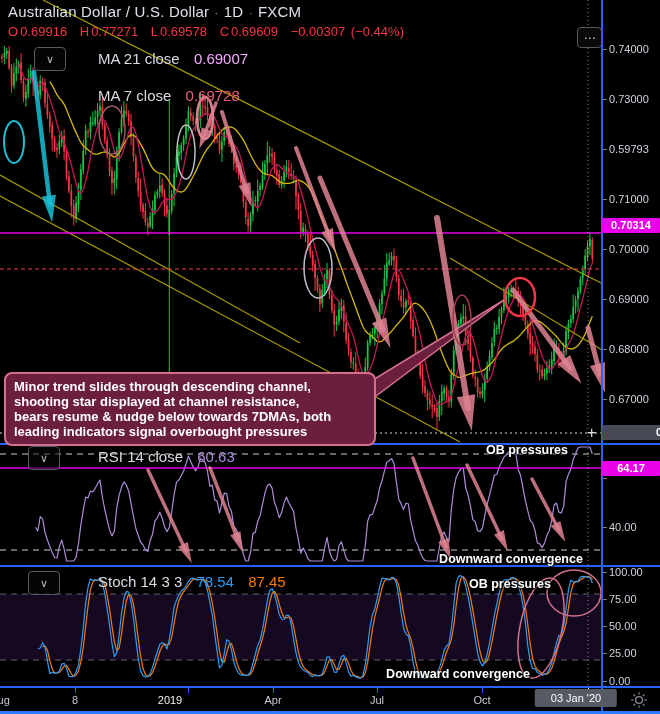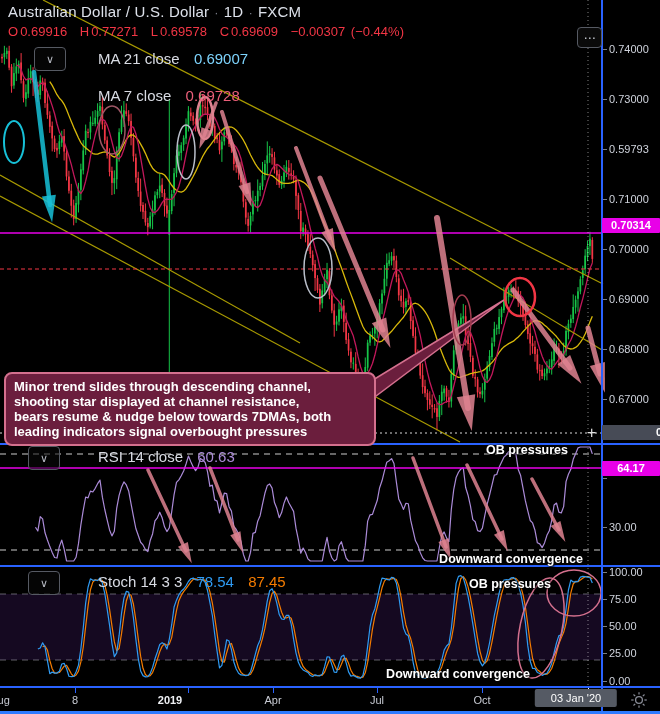--- a/index.html
+++ b/index.html
@@ -25,21 +25,21 @@
          text-align:center;border-radius:1px;}
   .bigtext{font-weight:bold;font-size:12.5px;color:#fff;white-space:nowrap;transform:translateX(-50%);
            text-shadow:0 0 3px #000,1px 1px 2px #000;z-index:3;}
   .note{left:4px;top:372px;width:352px;padding:5px 8px;background:#6b1e3d;border:2px solid #d4708e;
         border-radius:8px;color:#fff;font-size:13px;font-weight:bold;line-height:15px;
         white-space:pre-line;z-index:4;}
   .vsep{left:601px;top:0;width:2px;height:711px;background:#2962ff;z-index:2;}
   .hsep{left:0;width:660px;height:2px;background:#2962ff;z-index:2;}
   .botbar{left:0;top:711px;width:660px;height:3px;background:#2e7bff;z-index:5;}
   .tlabel{top:694px;font-size:11px;color:#c8cbd4;transform:translateX(-50%);white-space:nowrap;}
-  .tlabel.strong{color:#eef0f4;font-weight:bold;}
+  .tlabel.strong{color:#eef0f4;font-weight:normal;}
   .ttick{top:688px;width:1px;height:5px;background:#2962ff;}
   .curbox{top:689px;transform:translateX(-50%);background:#555a64;color:#fff;font-size:11px;
           padding:3px 16px;border-radius:2px;z-index:4;white-space:nowrap;}
   .plus{left:587px;top:424px;color:#e0e0e0;font-size:16px;z-index:4;}
 </style>
 </head>
 <body>
 
 <div id="app">
   <svg id="cv" width="660" height="714">
@@ -606,21 +606,21 @@
     <span>C</span><span class="gap">0.69609</span>
     <span>−0.00307</span>
     <span>(−0.44%)</span>
   </div>
 
   <div class="abs chev" style="left:34px;top:47px;">
       <span>∨</span>
     </div>
   <div class="ov legend" style="left:98px;top:50px;">
     <span>MA 21 close</span>
-    <span class="val" style="color:#7dd3fc;">0.69007</span>
+    <span class="val" style="color:#f0abfc;">0.69007</span>
   </div>
   <div class="ov legend" style="left:98px;top:87px;">
     <span>MA 7 close</span>
     <span class="val" style="color:#ec5f7a;">0.69728</span>
   </div>
 
   <div class="abs morebtn">
       <span>⋯</span>
     </div>
 
@@ -673,21 +673,21 @@
       <div class="abs axlabel" style="top: 342px; z-index: 3;">0.68000</div>
       <div class="abs axtick" style="top: 399px;"></div>
       <div class="abs axlabel" style="top: 392px; z-index: 3;">0.67000</div>
       <div class="abs hlbox" style="top: 218px; background: rgb(232, 0, 232); z-index: 4;">0.70314</div>
       <div class="abs hlbox" style="top: 424.55px; background: rgb(71, 75, 86); z-index: 4; padding-left: 45px;">0.66349</div>
     </div>
   <div id="indicator-axes">
       <div class="abs axtick" style="top: 478px;"></div>
       <div class="abs axlabel" style="top: 464px; z-index: 3;">60.00</div>
       <div class="abs axtick" style="top: 527px;"></div>
-      <div class="abs axlabel" style="top: 520px; z-index: 3;">30.00</div>
+      <div class="abs axlabel" style="top: 520px; z-index: 3;">40.00</div>
       <div class="abs hlbox" style="top: 461px; background: rgb(232, 0, 232); z-index: 4;">64.17</div>
       <div class="abs axtick" style="top: 572px;"></div>
       <div class="abs axlabel" style="top: 565px; z-index: 3;">100.00</div>
       <div class="abs axtick" style="top: 599px;"></div>
       <div class="abs axlabel" style="top: 592px; z-index: 3;">75.00</div>
       <div class="abs axtick" style="top: 626px;"></div>
       <div class="abs axlabel" style="top: 619px; z-index: 3;">50.00</div>
       <div class="abs axtick" style="top: 653px;"></div>
       <div class="abs axlabel" style="top: 646px; z-index: 3;">25.00</div>
       <div class="abs axtick" style="top: 681px;"></div>

